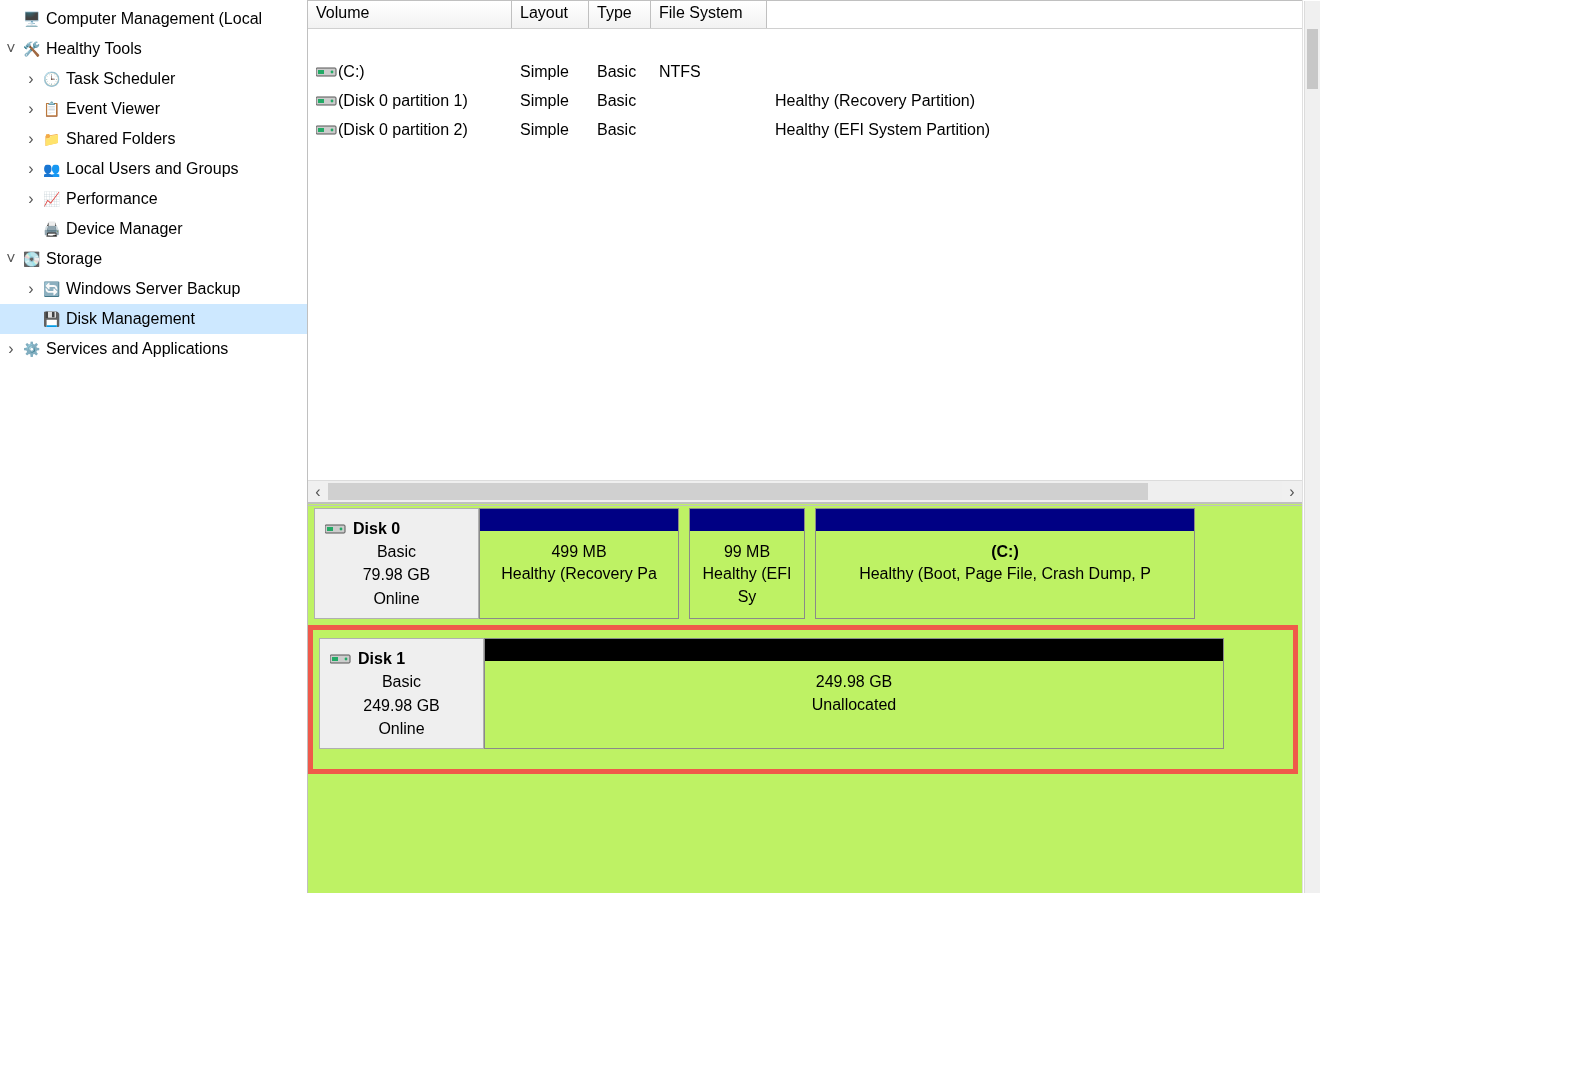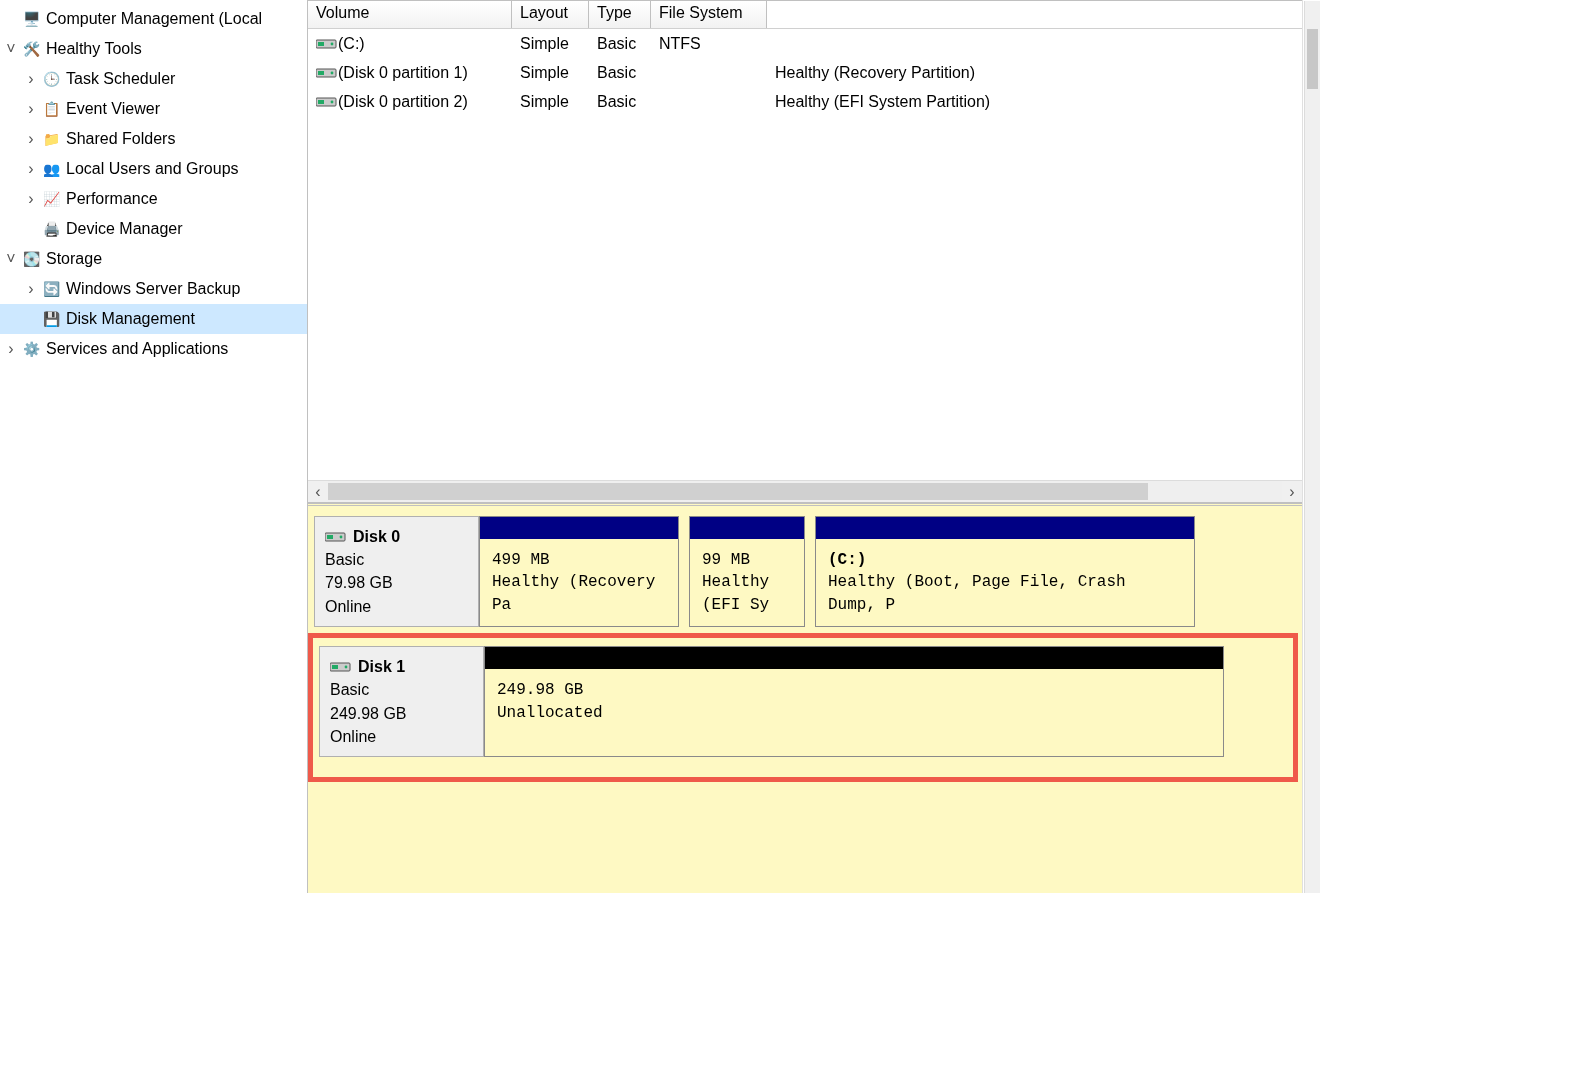--- a/index.html
+++ b/index.html
@@ -31,38 +31,38 @@
   .tree-row { display:flex; align-items:center; height:30px; }
   .tree-row .tw { width:18px; text-align:center; color:#555; display:inline-block;}
   .tree-row .tw.none { color:transparent; }
   .tree-row .ico { width:20px; height:20px; display:inline-flex; align-items:center; justify-content:center; margin:0 4px 0 2px; font-size:14px;}
   .tree-row .lbl { }
   .tree-row.sel { background:#cde8ff; }
   .indent { display:inline-block; }
   .i0{width:2px;} .i1{width:22px;}
   
   .right { flex:1; display:flex; flex-direction:column; border-top:1px solid #c0c0c0; position:relative;}
-  .vol-list { flex:0 0 502px; display:flex; flex-direction:column; border-bottom:1px solid #c0c0c0; position:relative;}
+  .vol-list { flex:0 0 502px; display:flex; flex-direction:column; border-bottom:1px solid #c0c0c0; position:relative;gap:28px;}
   .vol-head { display:flex; height:28px; background:#fff; border-bottom:1px solid #d0d0d0;}
   .vol-head .col { border-right:1px solid #c0c0c0; padding:3px 8px 0 8px; font-size:16px; background:linear-gradient(#fff,#f2f2f2);}
   .vol-rows { }
   .vol-row { display:flex; height:29px; align-items:center;}
   .vol-row .col { padding:0 8px; overflow:hidden; white-space:nowrap;}
   .c-vol{width:204px;} .c-lay{width:77px;} .c-typ{width:62px;} .c-fs{width:116px;} .c-stat{flex:1;}
   .c-vol-row{width:204px; display:flex; align-items:center;}
   .hscroll { position:absolute; bottom:0; left:0; right:0; height:22px; background:#f0f0f0; display:flex; align-items:center; border-top:1px solid #dcdcdc;}
   .hs-btn{width:20px;height:100%;display:flex;align-items:center;justify-content:center;color:#555;background:#f0f0f0;}
   .hs-track{flex:1;height:100%;background:#efefef;position:relative;}
   .hs-thumb{position:absolute;left:0;top:2px;bottom:2px;width:86%;background:#d0d0d0;}
   
-  .maps { flex:1; overflow:hidden; padding:10px 8px 0 6px; background:#fef9c3; border-top:3px double #c0c0c0;}
+  .maps { flex:1; overflow:hidden; padding:2px 8px 0 6px; background:#bef264; border-top:3px double #c0c0c0;text-align:center;}
   .disk { display:flex; margin-bottom:14px; }
   .disk-label { width:165px; background:#efefef; border:1px solid #b0b0b0; padding:8px 10px 8px 10px; font-size:16px; line-height:1.45;}
   .disk-label .dname{font-weight:bold; display:flex; align-items:center; gap:6px;}
-  .disk-parts { flex:1; display:flex; gap:10px;font-family:Liberation Mono, monospace; }
+  .disk-parts { flex:1; display:flex; gap:10px; }
   .part { border:1px solid #8a8a8a; display:flex; flex-direction:column; overflow:hidden;}
   .part .bar { height:22px; background:#000084; }
   .part.unalloc .bar { background:#000; }
   .part .body { padding:10px 12px; font-size:16px; line-height:1.4; overflow:hidden;}
   .part .vol-name{font-weight:bold;}
   .highlight-box{ border:5px solid #ef5a4a; padding:8px 6px 6px 6px; margin:-8px -4px 16px -6px;}
   
   .vscroll { position:absolute; top:0; right:-18px; width:16px; height:100%; background:#f0f0f0; border-left:1px solid #dcdcdc;}
   .vscroll .vthumb{position:absolute;left:2px;right:2px;top:28px;height:60px;background:#c7c7c7;}
   svg.drv{width:22px;height:14px;}

